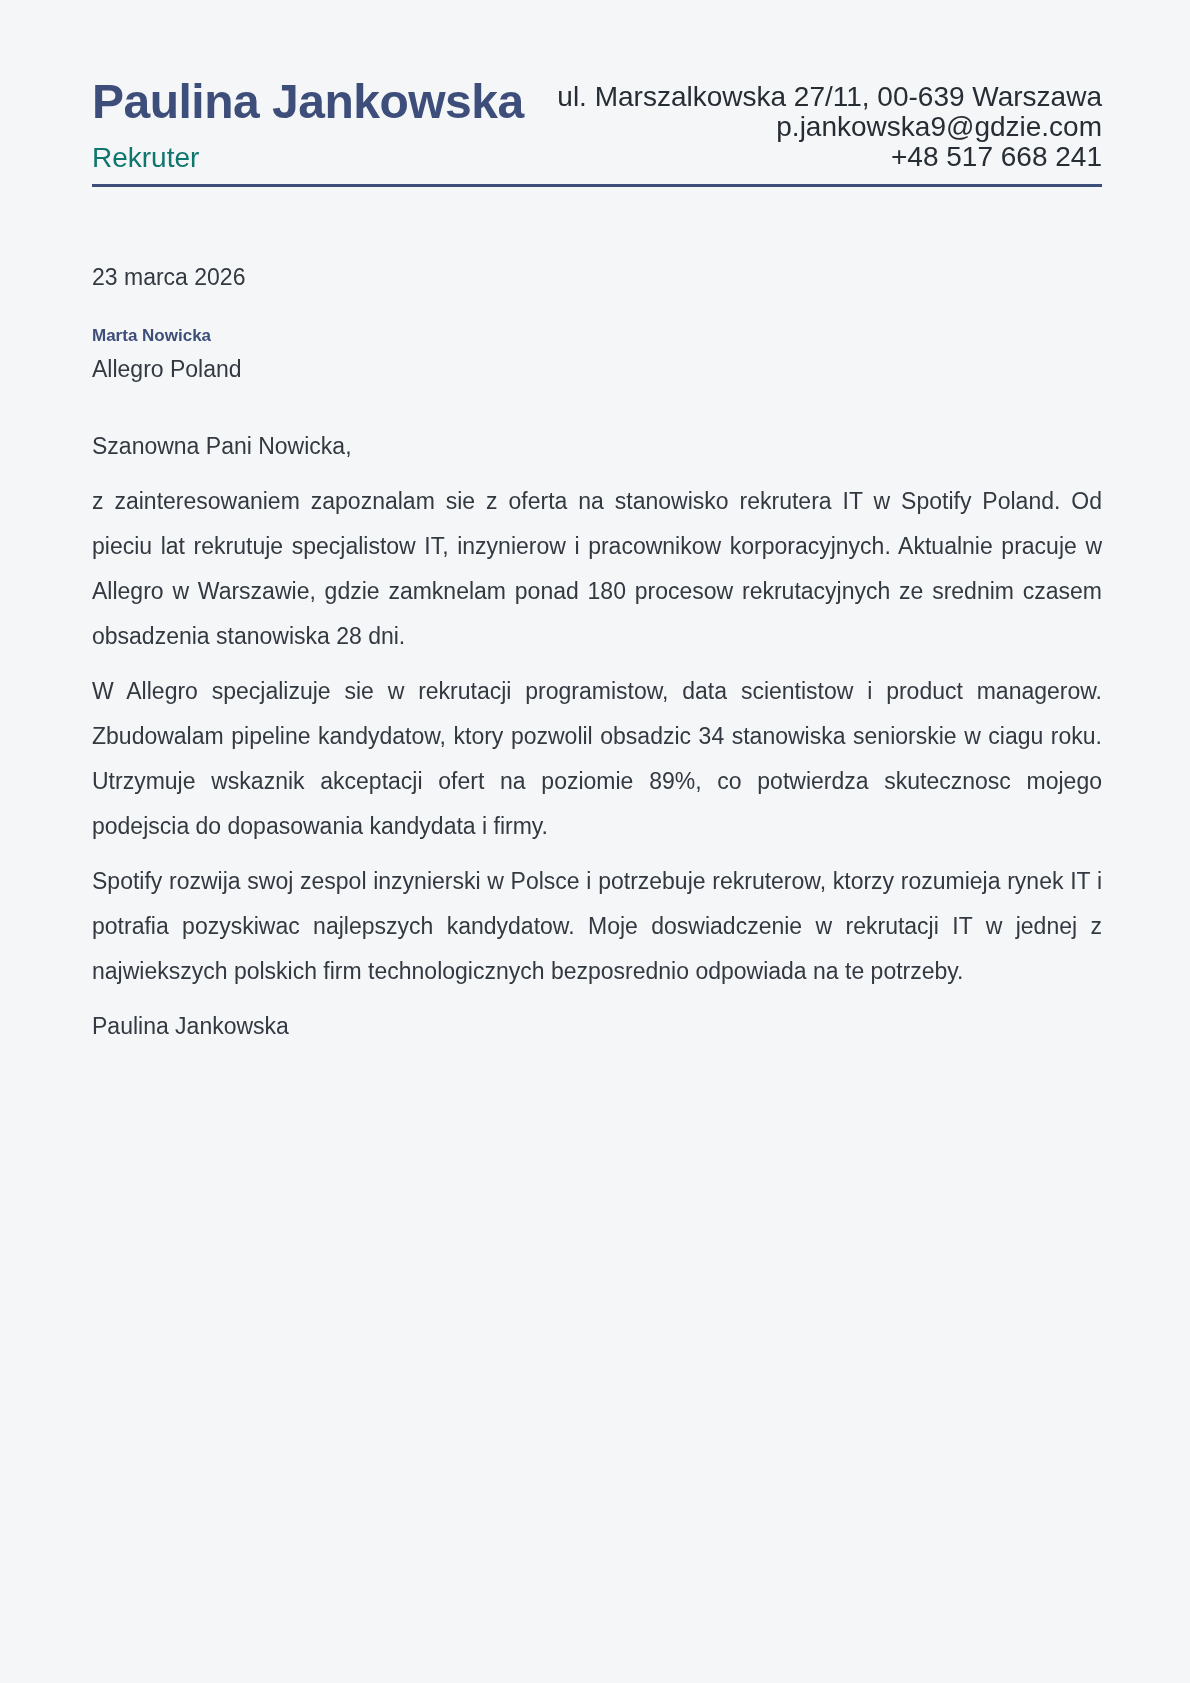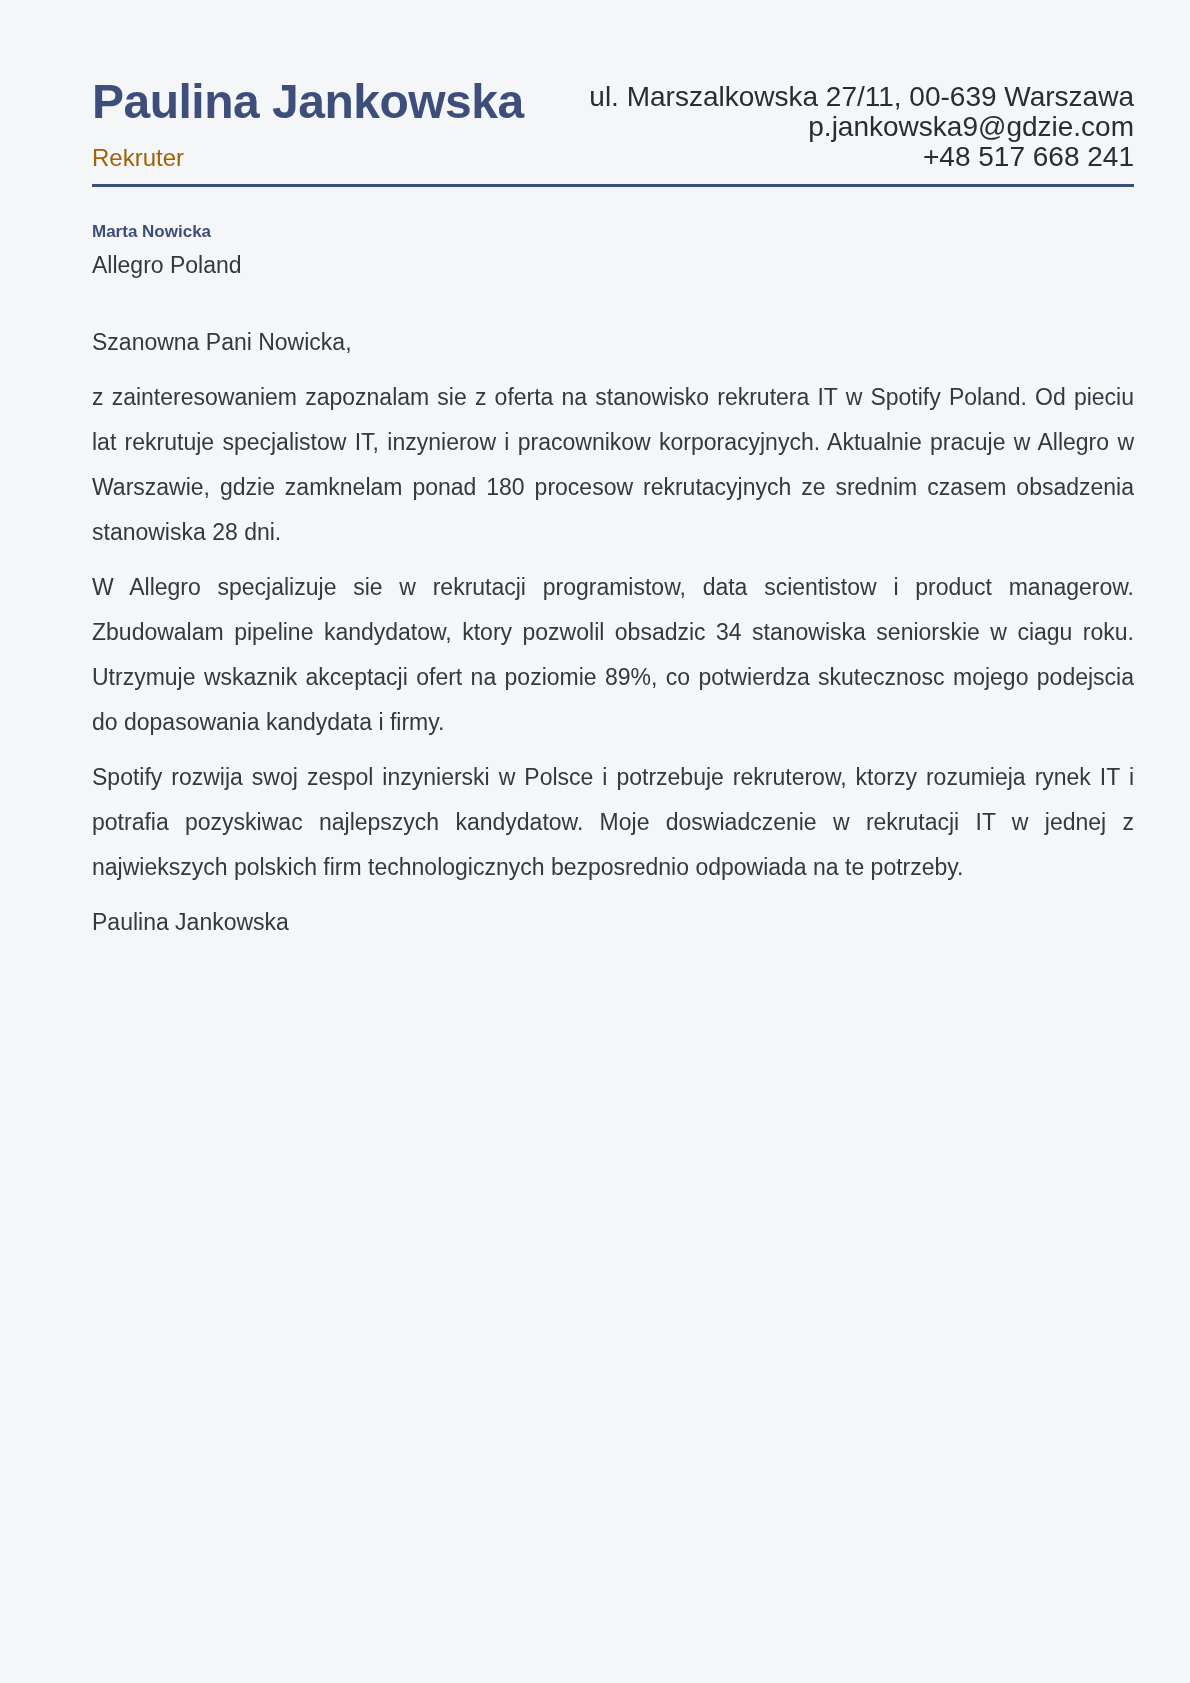--- a/index.html
+++ b/index.html
@@ -6,41 +6,41 @@
   html, body { width: 1190px; }
   body {
     background: #f5f6f8;
     font-family: "Liberation Sans", sans-serif;
     color: #333940;
     -webkit-font-smoothing: antialiased;
   }
   .page {
     width: 1190px;
     height: 1260px;
-    padding: 78px 56px 0 92px;
+    padding: 78px 88px 0 92px;
     background: #f5f6f8;
     overflow: hidden;
   }
   .header {
     display: flex;
     justify-content: space-between;
     align-items: flex-start;
   }
   .name {
     font-size: 48px;
     font-weight: bold;
     color: #3e4e7a;
     letter-spacing: -0.5px;
     line-height: 1;
     white-space: nowrap;
   }
   .job-title {
-    font-size: 24px;
+    font-size: 28px;
     margin-top: 18px;
-    color: #a16207;
+    color: #0f766e;
     line-height: 28px;
   }
   .contact {
     text-align: right;
     font-size: 28px;
     line-height: 30px;
     color: #272d34;
     padding-top: 4px;
     white-space: nowrap;
   }
@@ -89,20 +89,21 @@
     </div>
     <div class="contact">
       <div>ul. Marszalkowska 27/11, 00-639 Warszawa</div>
       <div>p.jankowska9@gdzie.com</div>
       <div>+48 517 668 241</div>
     </div>
   </div>
 
   <hr class="divider">
 
+  <div class="date">23 marca 2026</div>
 
   <div>
     <div class="recipient-name">Marta Nowicka</div>
     <div class="recipient-company">Allegro Poland</div>
   </div>
 
   <div class="body-text">
     <p>Szanowna Pani Nowicka,</p>
     <p class="para">z zainteresowaniem zapoznalam sie z oferta na stanowisko rekrutera IT w Spotify Poland. Od pieciu lat rekrutuje specjalistow IT, inzynierow i pracownikow korporacyjnych. Aktualnie pracuje w Allegro w Warszawie, gdzie zamknelam ponad 180 procesow rekrutacyjnych ze srednim czasem obsadzenia stanowiska 28 dni.</p>
     <p class="para">W Allegro specjalizuje sie w rekrutacji programistow, data scientistow i product managerow. Zbudowalam pipeline kandydatow, ktory pozwolil obsadzic 34 stanowiska seniorskie w ciagu roku. Utrzymuje wskaznik akceptacji ofert na poziomie 89%, co potwierdza skutecznosc mojego podejscia do dopasowania kandydata i firmy.</p>

